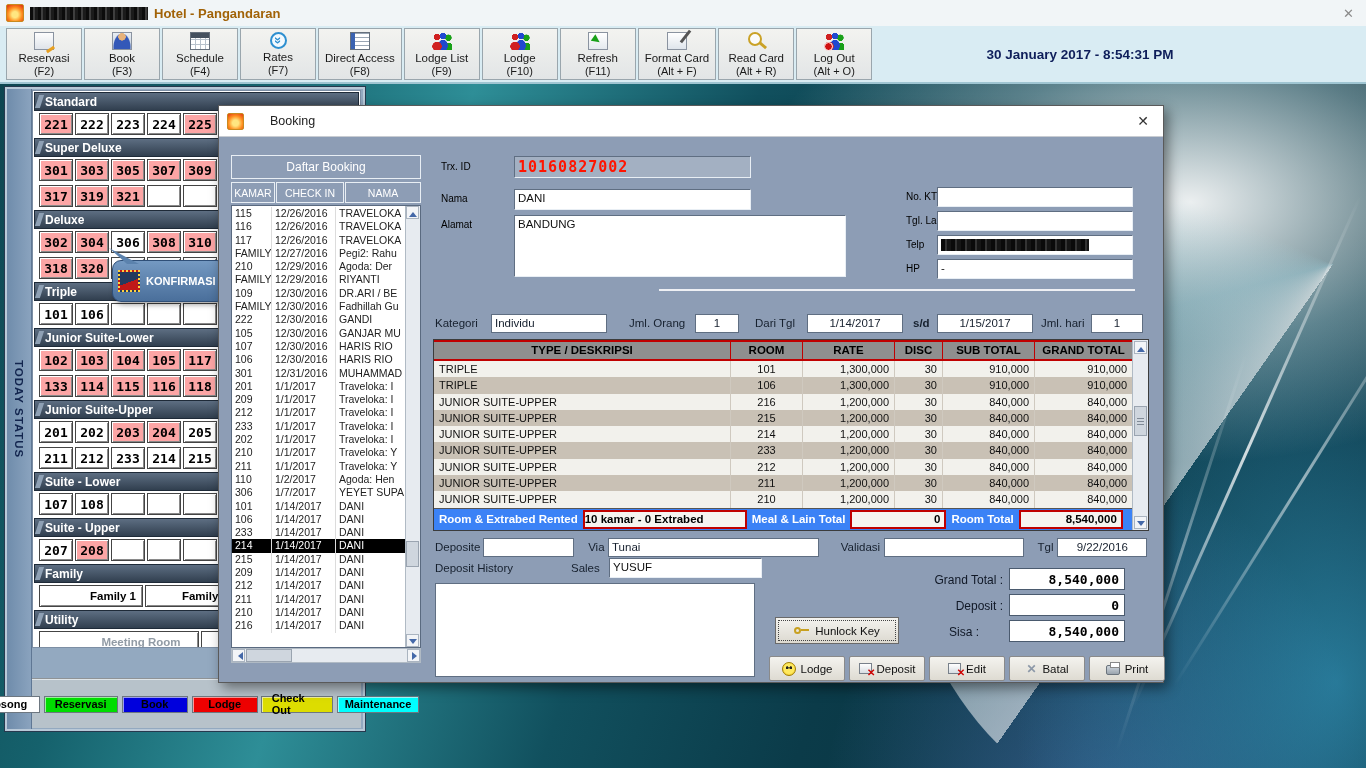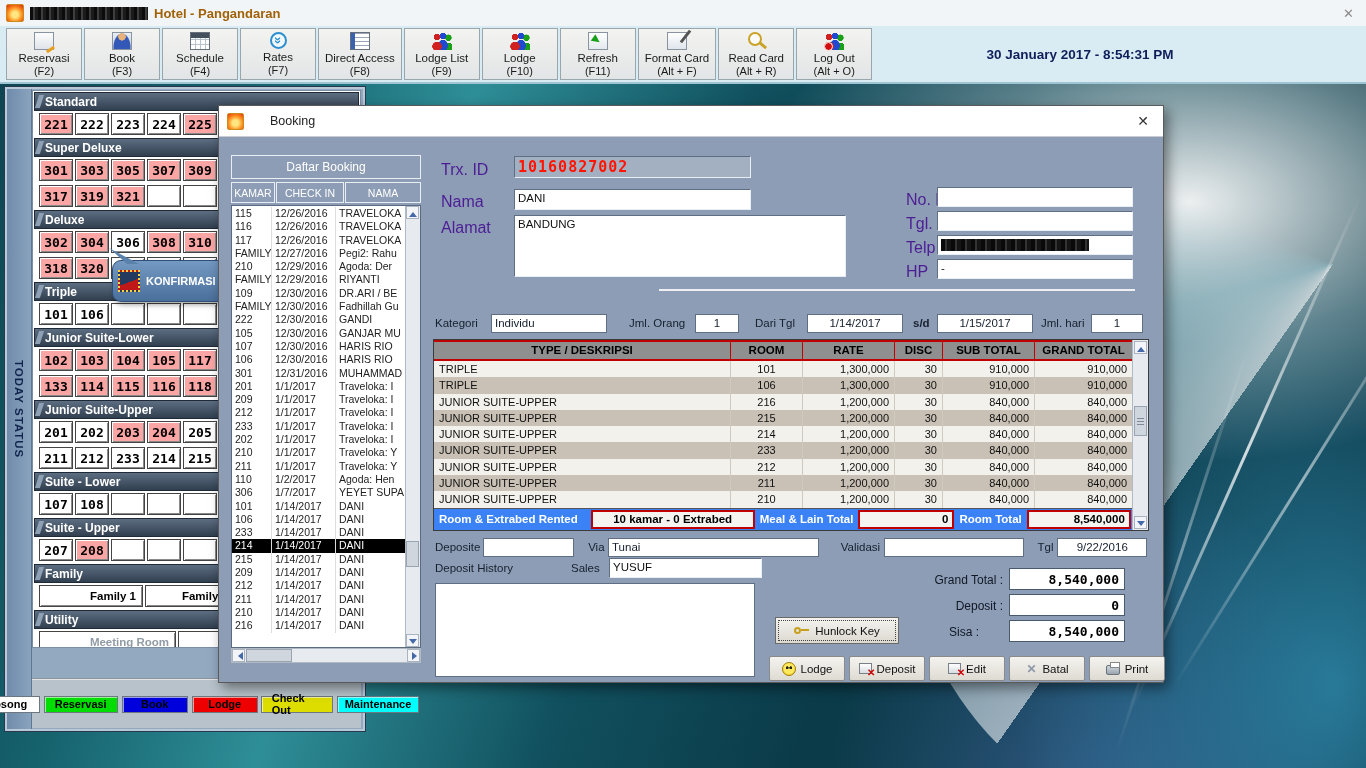--- a/index.html
+++ b/index.html
@@ -98,21 +98,21 @@
   .stamp{width:22px;height:22px;margin:0 6px 0 5px;border:2px dotted #ffd23e;box-sizing:border-box;background:linear-gradient(160deg,#243a5e 0 55%,#c01818 55%);}
   .btxt{color:#fff;font-size:11px;font-weight:bold;white-space:nowrap;overflow:hidden;}
 
   
   .dlg{position:absolute;left:218px;top:105px;width:944px;height:576px;z-index:3;border:1px solid #5a5a5a;box-shadow:4px 5px 12px rgba(0,0,0,.45);background:#8d9db5;}
   .dtitle{height:30px;background:#fff;display:flex;align-items:center;border-bottom:1px solid #c8ccd2;}
   .dtxt{font-size:12.5px;color:#222;margin-left:20px;}
   .dclose{margin-left:auto;margin-right:14px;color:#333;font-size:14px;cursor:default;}
   .dbody{position:relative;height:545px;font-size:11.5px;}
 
-  .lb{position:absolute;font-size:16px;color:#4c1d95;}
+  .lb{position:absolute;font-size:10px;color:#000000;}
   .lbk{position:absolute;font-size:11.5px;color:#16202e;}
   .fld{position:absolute;background:#fff;border:1px solid #5f6e82;border-right-color:#e8eef4;border-bottom-color:#e8eef4;
     font-size:11.5px;color:#111;padding:2px 3px 0;box-sizing:border-box;overflow:hidden;white-space:nowrap;}
   .center{text-align:center;}
   .trxfld{background:#a3b0c2;color:#ff1400;font:bold 15px "DejaVu Sans Mono",monospace;letter-spacing:1px;padding-top:1px;}
   .redact{width:148px;height:12px;margin-top:1px;background:repeating-linear-gradient(90deg,#0a0a0a 0 4px,#333 4px 6px,#151515 6px 10px);}
   .sep{position:absolute;left:440px;top:152px;width:476px;height:2px;background:rgba(255,255,255,.85);}
 
   
   .blist{position:absolute;left:12px;top:18px;width:190px;height:508px;}
@@ -153,21 +153,21 @@
   .thead .tc{font-weight:bold;font-size:11.5px;color:#000;text-align:center;border-right:1px solid #c00000;height:17px;line-height:17px;}
   .trow{display:flex;background:#f2f1ec;}
   .trow.alt{background:#c9c1b5;}
   .trow .tc{font-size:11px;height:16.3px;line-height:16px;border-right:1px solid #cfc9bf;color:#111;}
   .tc{padding:0 5px;overflow:hidden;white-space:nowrap;box-sizing:border-box;}
   .c0{width:297px;text-align:left;} .c1{width:72px;text-align:center;} .c2{width:92px;text-align:right;}
   .c3{width:48px;text-align:right;} .c4{width:92px;text-align:right;} .c5{width:98px;text-align:right;}
   .tfoot{display:flex;align-items:center;background:#3b82f6;height:21px;border-top:1px solid #555;}
   .ftl{color:#fff;font-size:11.5px;font-weight:bold;padding:0 5px;white-space:nowrap;}
   .fbox{background:#f6f4f0;border:2px solid #c00000;height:15px;line-height:15px;font-size:11.5px;font-weight:bold;color:#000;box-sizing:content-box;white-space:nowrap;}
-  .w1{width:160px;text-align:center;margin-left:8px;}
+  .w1{width:160px;text-align:left;}
   .w2{width:88px;text-align:right;padding-right:4px;}
   .w3{width:96px;text-align:right;padding-right:4px;}
   .tvsb{position:absolute;right:0;top:0;bottom:0;width:15px;background:#e7ebf0;border-left:1px solid #b0bac4;}
   .tvsb .sbtn.t{top:1px;left:1px;} .tvsb .sbtn.b{bottom:1px;left:1px;}
   .tvsb .thumb{left:1px;width:13px;top:66px;height:30px;}
   .tvsb .thumb::after{content:'';position:absolute;left:2px;right:2px;top:11px;height:7px;
     background:repeating-linear-gradient(0deg,#808a96 0 1px,transparent 1px 3px);}
 
   
   .tlab{position:absolute;width:118px;text-align:right;color:#101826;font-size:12px;}
@@ -390,21 +390,21 @@
         </div>
         <div class="room-row">
           <div class="room-btn lbl" data-state="w" style="width: 104px;">Family 1</div>
           <div class="room-btn lbl" data-state="w" style="width: 104px;">Family Suite1</div>
           <div class="room-btn lbl" data-state="w" style="width: 104px;">Family Suite2</div>
         </div>
         <div class="grp-header">
           <span>Utility</span>
         </div>
         <div class="room-row">
-          <div class="room-btn lbl" data-state="d" style="width: 137px;">Meeting Room</div>
+          <div class="room-btn lbl" data-state="d" style="width: 160px;">Meeting Room</div>
           <div class="room-btn lbl" data-state="b" style="width: 104px;"></div>
         </div>
       </div>
     <div class="legend">
       <div class="lgrow">
 
       <div class="chip" data-i="0" style="background: rgb(255, 255, 255);">Kosong</div>
           <div class="chip" data-i="1" style="background: rgb(0, 221, 0);">Reservasi</div>
           <div class="chip" data-i="2" style="background: rgb(0, 0, 221);">Book</div>
           <div class="chip" data-i="3" style="background: rgb(238, 0, 0);">Lodge</div>

